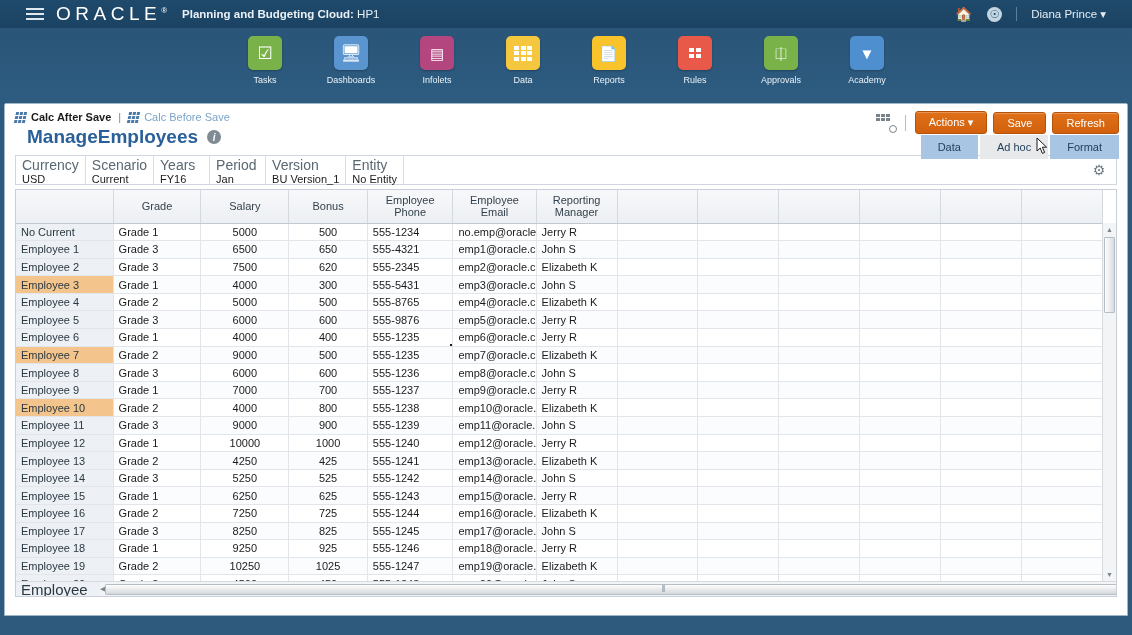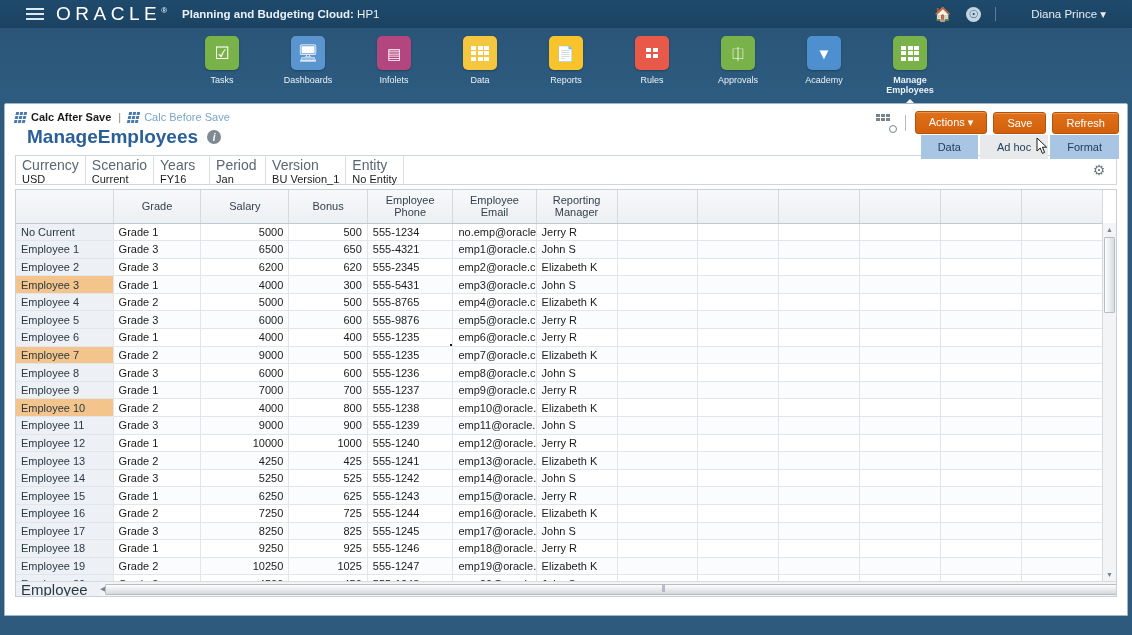--- a/index.html
+++ b/index.html
@@ -37,21 +37,21 @@
     color: #e4edf4; font-size: 11.5px;
   }
   .ic-home { font-size: 14px; cursor: pointer; }
   .ic-access {
     width: 15px; height: 15px; border-radius: 50%;
     background: #c4d5e2; color: #1f4a6b; font-size: 11px;
     display: flex; align-items: center; justify-content: center;
     cursor: pointer;
   }
   .vdiv { width: 1px; height: 14px; background: #5b7f9b; }
-  .username { cursor: pointer; white-space: nowrap; margin-left: 21px; }
+  .username { cursor: pointer; white-space: nowrap; }
 
   
   .iconnav {
     height: 72px;
     background: linear-gradient(to bottom, #2a5578 0%, #2d5c80 100%);
     display: flex; justify-content: center; align-items: flex-start;
     gap: 32px; padding-top: 8px;
     position: relative;
   }
   .navitem {
@@ -195,21 +195,21 @@
   }
   table.grid td {
     border-right: 1px solid #e2e6ea; border-bottom: 1px solid #e2e6ea;
     height: 17.6px; padding: 1px 5px; white-space: nowrap; overflow: hidden;
   }
   td.rowhdr {
     background: #edf1f6; color: #2b3840; text-align: left;
     border-right: 1px solid #d3d9df;
   }
   td.rowhdr.mod { background: #f3c58d; }
-  td.num { text-align: right; }
+  td.num { text-align: center; }
   td.mod { background: #fdf0cb; margin-left: 44px; }
   td.sel {
     background: #fdf0cb; border: 1.5px solid #2b2b2b; position: relative;
   }
   td.sel::after {
     content:""; position:absolute; right:-2px; bottom:-2px;
     width:4px; height:4px; background:#1b1b1b;
   }
   tr.even td:not(.rowhdr) { background: #ffffff; }
   tr.odd  td:not(.rowhdr) { background: #fbfcfd; }
@@ -345,37 +345,20 @@
     <div class="navlabel">Approvals</div>
   </div>
 
   <div class="navitem">
     <div class="navtile" style="background:#4e8fcf">
       <span class="glyph" style="font-size:15px">▼</span>
     </div>
     <div class="navlabel">Academy</div>
   </div>
 
-  <div class="navitem active">
-    <div class="navtile" style="background:#7ab24a">
-      <div class="gridglyph" style="grid-template-columns:repeat(3,1fr)">
-          <i></i>
-          <i></i>
-          <i></i>
-          <i></i>
-          <i></i>
-          <i></i>
-          <i></i>
-          <i></i>
-          <i></i>
-        </div>
-    </div>
-    <div class="navlabel">Manage
-Employees</div>
-  </div>
 
 </div>
 
 <div class="content">
 
   <div class="calcbar">
     <span class="calcicon">
         <i></i>
         <i></i>
         <i></i>
@@ -524,21 +507,21 @@
             <td class="empty"></td>
             <td class="empty"></td>
             <td class="empty"></td>
             <td class="empty"></td>
             <td class="empty"></td>
             <td class="empty"></td>
           </tr>
           <tr class="even">
             <td class="rowhdr">Employee 2</td>
             <td class="">Grade 3</td>
-            <td class="num">6200</td>
+            <td class="num">7500</td>
             <td class="num">620</td>
             <td class="">555-2345</td>
             <td class="">emp2@oracle.co</td>
             <td class="">Elizabeth K</td>
             <td class="empty"></td>
             <td class="empty"></td>
             <td class="empty"></td>
             <td class="empty"></td>
             <td class="empty"></td>
             <td class="empty"></td>

